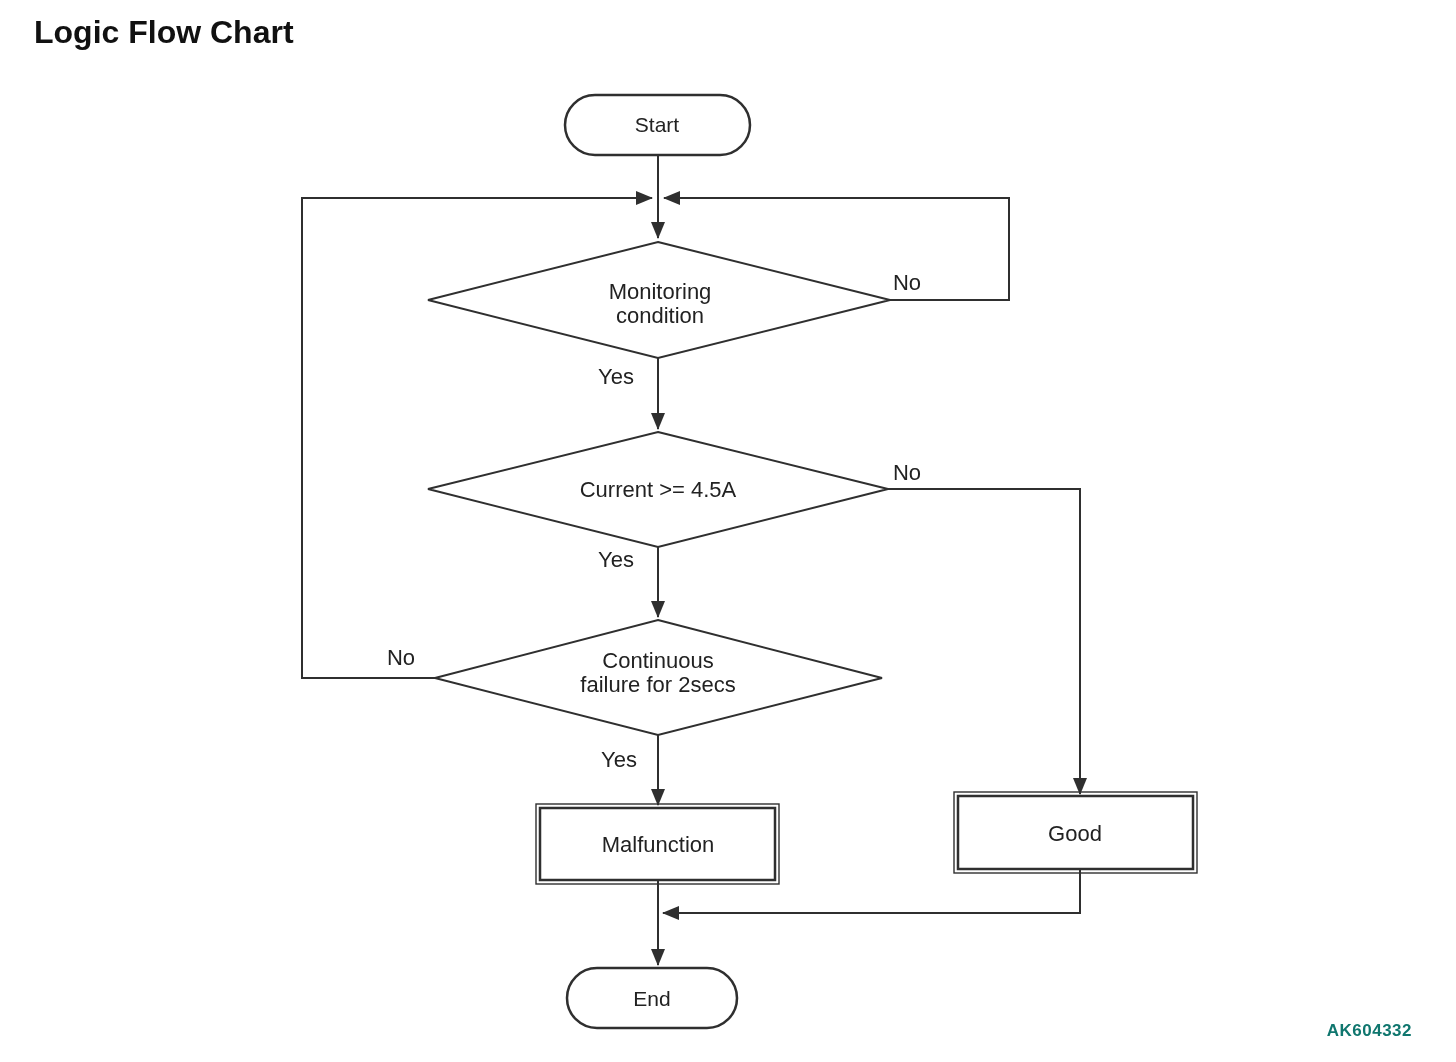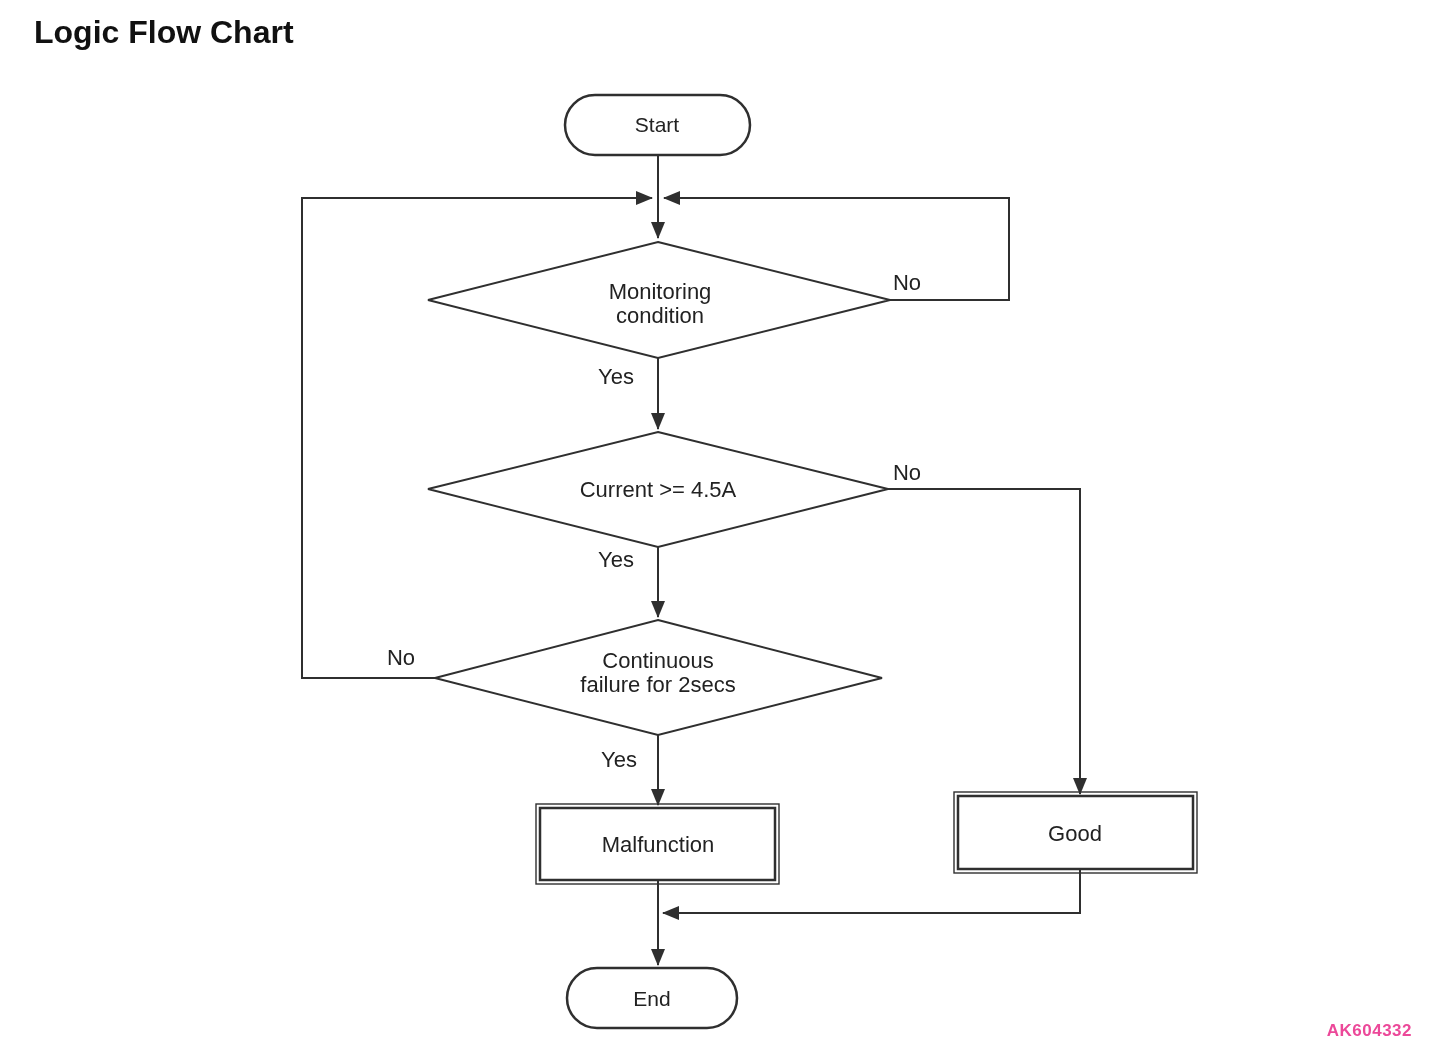--- a/index.html
+++ b/index.html
@@ -24,21 +24,21 @@
     color: #111111;
     letter-spacing: 0px;
     margin-left: 12px;
   }
   .figure-code {
     position: absolute;
     right: 44px;
     top: 1021px;
     font-size: 17px;
     font-weight: bold;
-    color: #ec4899;
+    color: #0f766e;
     letter-spacing: 0.5px;
   }
   svg.flowchart {
     position: absolute;
     left: 0;
     top: 0;
   }
   svg.flowchart .shape {
     fill: #ffffff;
     stroke: #2f2f2f;

